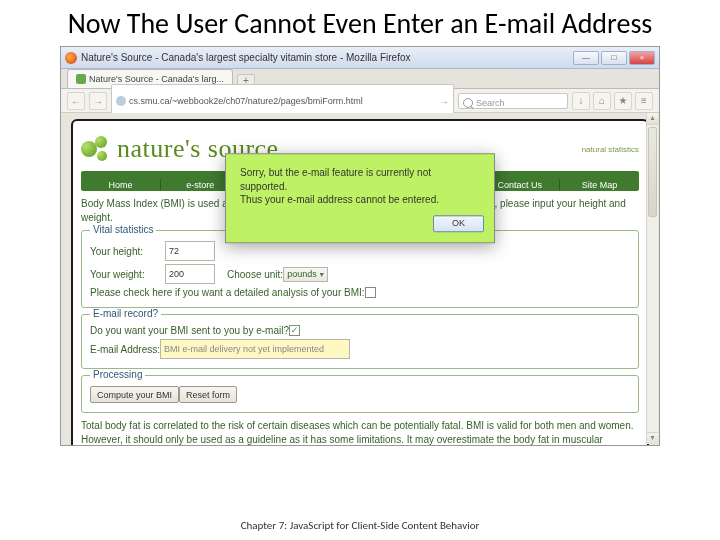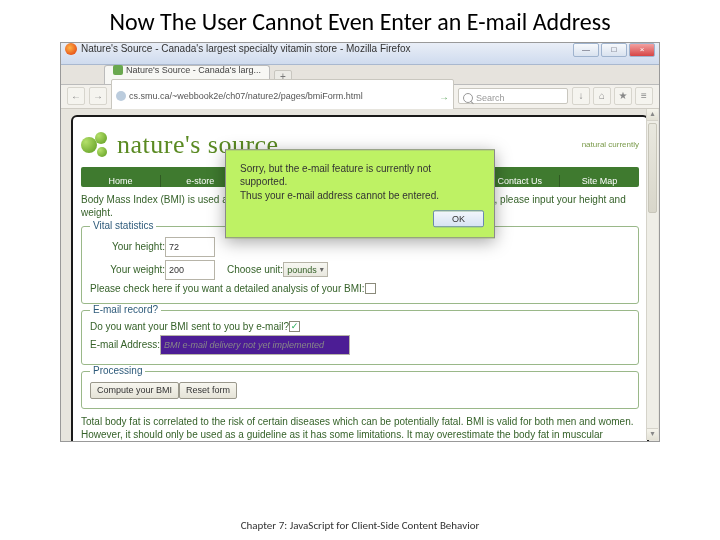--- a/index.html
+++ b/index.html
@@ -1,29 +1,29 @@
 <!DOCTYPE html>
 <html><head>
 <meta charset="utf-8">
 <style>
   * { box-sizing: border-box; margin: 0; padding: 0; }
   body { width: 720px; height: 540px; background: #fff; font-family: Calibri, Arial, sans-serif; position: relative; overflow: hidden; }
-  .slide-title { font-size: 24px; text-align: center; padding: 8px 40px 6px; line-height: 1.15; font-weight: 400; }
+  .slide-title { font-size: 28px; text-align: center; padding: 8px 40px 6px; line-height: 1.15; font-weight: 400; }
   .footer { position: absolute; bottom: 8px; width: 100%; text-align: center; font-size: 11px; color: #333; }
 
   .screenshot { margin: 0 auto; width: 600px; height: 400px; border: 1px solid #999; background: #f4f2ef; position: relative; overflow: hidden; font-family: Tahoma, Arial, sans-serif; }
 
-  .win-titlebar { height: 22px; background: linear-gradient(#e9eef7, #cfdbee); border-bottom: 1px solid #a9b8cf; display: flex; align-items: flex-start; padding: 0 4px; font-size: 10px; color: #333; }
+  .win-titlebar { height: 22px; background: linear-gradient(#e9eef7, #cfdbee); border-bottom: 1px solid #a9b8cf; display: flex; align-items: center; padding: 0 4px; font-size: 10px; color: #333; }
   .ff-icon { width: 12px; height: 12px; border-radius: 50%; background: radial-gradient(circle at 40% 40%, #ffb347, #e8591d 70%); margin-right: 4px; }
   .win-btns { margin-left: auto; display: flex; gap: 2px; }
   .win-btn { width: 26px; height: 14px; background: linear-gradient(#f7f9fc,#d9e2ef); border: 1px solid #9fb3ce; border-radius: 2px; font-size: 8px; line-height: 12px; text-align: center; color: #445; }
   .win-btn.close { background: linear-gradient(#f2a1a1,#d64545); color: #fff; }
 
   .tabstrip { height: 20px; background: #e6e3dd; display: flex; align-items: flex-end; padding-left: 6px; border-bottom: 1px solid #bbb; }
-  .tab { height: 18px; background: #f7f7f4; border: 1px solid #bbb; border-bottom: none; border-radius: 3px 3px 0 0; padding: 9px 8px; font-size: 9px; display: flex; align-items: flex-end; color: #444; margin-left: 37px; }
+  .tab { height: 18px; background: #f7f7f4; border: 1px solid #bbb; border-bottom: none; border-radius: 3px 3px 0 0; padding: 9px 8px; font-size: 9px; display: flex; align-items: center; color: #444; }
   .tab-icon { width: 10px; height: 10px; background: #6aa84f; border-radius: 2px; margin-right: 3px; }
   .tab-plus { width: 18px; height: 14px; margin-left: 4px; background: #ecebe6; border: 1px solid #c8c6bf; border-radius: 2px; font-size: 10px; line-height: 12px; text-align: center; color: #777; }
 
   .addrbar { height: 24px; background: #f3f1ec; border-bottom: 1px solid #cfccc4; display: flex; align-items: center; padding: 0 6px; gap: 4px; }
   .nav-btn { width: 18px; height: 18px; border-radius: 2px; background: #f5f4ef; border: 1px solid #d7d5cd; font-size: 10px; line-height: 16px; text-align: center; color: #888; }
   .url-field { flex: 1; height: 18px; background: #fff; border: 1px solid #c9c7bf; border-radius: 2px; display: flex; align-items: center; padding: 16px 4px; font-size: 9px; color: #555; }
   .globe { width: 10px; height: 10px; border-radius: 50%; background: #bcd; margin-right: 3px; }
   .url-arrow { margin-left: auto; color: #6a6; font-size: 10px; }
   .search-field { width: 110px; height: 16px; background: #fff; border: 1px solid #c9c7bf; border-radius: 2px; display: flex; align-items: flex-end; padding: 0 4px; font-size: 9px; color: #999; }
   .mag { width: 10px; height: 10px; border: 1px solid #999; border-radius: 50%; position: relative; margin-right: 3px; }
@@ -42,31 +42,31 @@
   .brand { font-family: Georgia, serif; font-size: 26px; color: #5a8a22; letter-spacing: 0.5px; }
   .tagline { margin-left: auto; font-size: 8px; color: #7a9a4a; text-align: right; }
 
   .navmenu { background: #3f7a2f; height: 20px; display: flex; align-items: stretch; border-radius: 2px; }
   .navmenu .item { flex: 1; color: #fff; font-size: 9px; display: flex; align-items: center; justify-content: center; border-right: 1px solid #2f5a22; margin-top: 8px; }
   .navmenu .item:last-child { border-right: none; }
 
   .content { margin-top: 6px; font-size: 10px; color: #36622a; }
   .intro { line-height: 1.35; margin-bottom: 6px; }
 
-  .fieldset { border: 1px solid #9ab889; border-radius: 3px; margin-bottom: 6px; padding: 10px 8px 6px; position: relative; text-align: right; }
+  .fieldset { border: 1px solid #9ab889; border-radius: 3px; margin-bottom: 6px; padding: 10px 8px 6px; position: relative; }
   .legend { position: absolute; top: -7px; left: 8px; background: #fff; padding: 0 3px; color: #2d5a7a; font-size: 10px; }
   .row { display: flex; align-items: center; gap: 0; margin-bottom: 3px; }
   .lbl { width: 75px; }
   .txt { height: 20px; border: 1px solid #b7b4a8; background: #fff; font-size: 9px; padding: 0 3px; display: inline-flex; align-items: center; color: #333; }
   .sel { height: 15px; border: 1px solid #b7b4a8; background: linear-gradient(#f7f7f2,#e9e8df); font-size: 9px; padding: 0 3px; display: inline-flex; align-items: center; }
   .sel::after { content: "▾"; margin-left: 3px; color: #666; font-size: 8px; }
   .chk { width: 11px; height: 11px; border: 1px solid #8a8a7a; background: #fff; display: inline-block; }
   .chk.on::after { content: "✓"; font-size: 9px; line-height: 9px; color: #2a5; display: block; text-align: center; }
   .btn { height: 17px; border: 1px solid #9a988c; background: linear-gradient(#f7f6ef,#e5e3d7); border-radius: 2px; font-size: 9px; padding: 0 6px; display: inline-flex; align-items: center; color: #333; }
-  .disabled-input { background: #4c1d95; color: #888; font-style: italic; }
+  .disabled-input { background: #fef9c3; color: #888; }
   .bodytext { font-size: 10px; color: #36622a; line-height: 1.35; margin-top: 4px; }
 
   .alert-overlay { position: absolute; left: 50%; top: 38%; transform: translate(-50%,-50%); width: 270px; background: #bef264; border: 1px solid #8a8a8a; box-shadow: 0 4px 16px rgba(0,0,0,.35); font-size: 10px; color: #333; z-index: 10; }
   .alert-body { padding: 12px 14px 8px; line-height: 1.35; }
   .alert-actions { display: flex; justify-content: flex-end; padding: 0 10px 10px; }
   .alert-actions .btn { padding: 0 18px; border: 1px solid #6a88b0; background: linear-gradient(#f2f6fc,#d7e3f3); text-align: right; }
 
   .scrollbar { position: absolute; right: 1px; top: 66px; bottom: 1px; width: 12px; background: #efeee7; border-left: 1px solid #d5d3ca; }
   .sb-btn { height: 12px; background: linear-gradient(#f5f4ec,#e3e1d5); border-bottom: 1px solid #d5d3ca; font-size: 8px; text-align: center; color: #888; }
   .sb-btn.bottom { position: absolute; bottom: 0; width: 100%; border-top: 1px solid #d5d3ca; border-bottom: none; }
@@ -120,21 +120,21 @@
   <div class="page">
     <div class="page-inner">
 
       <div class="logo-row">
         <div class="logo-mark">
           <span class="orb o1"></span>
             <span class="orb o2"></span>
             <span class="orb o3"></span>
         </div>
         <div class="brand">nature's source</div>
-        <div class="tagline">natural currently</div>
+        <div class="tagline">natural statistics</div>
       </div>
 
       <div class="navmenu">
         <div class="item">Home</div>
         <div class="item">e-store</div>
         <div class="item">Products+Services</div>
         <div class="item">Your Health</div>
         <div class="item">About Us</div>
         <div class="item">Contact Us</div>
         <div class="item">Site Map</div>

